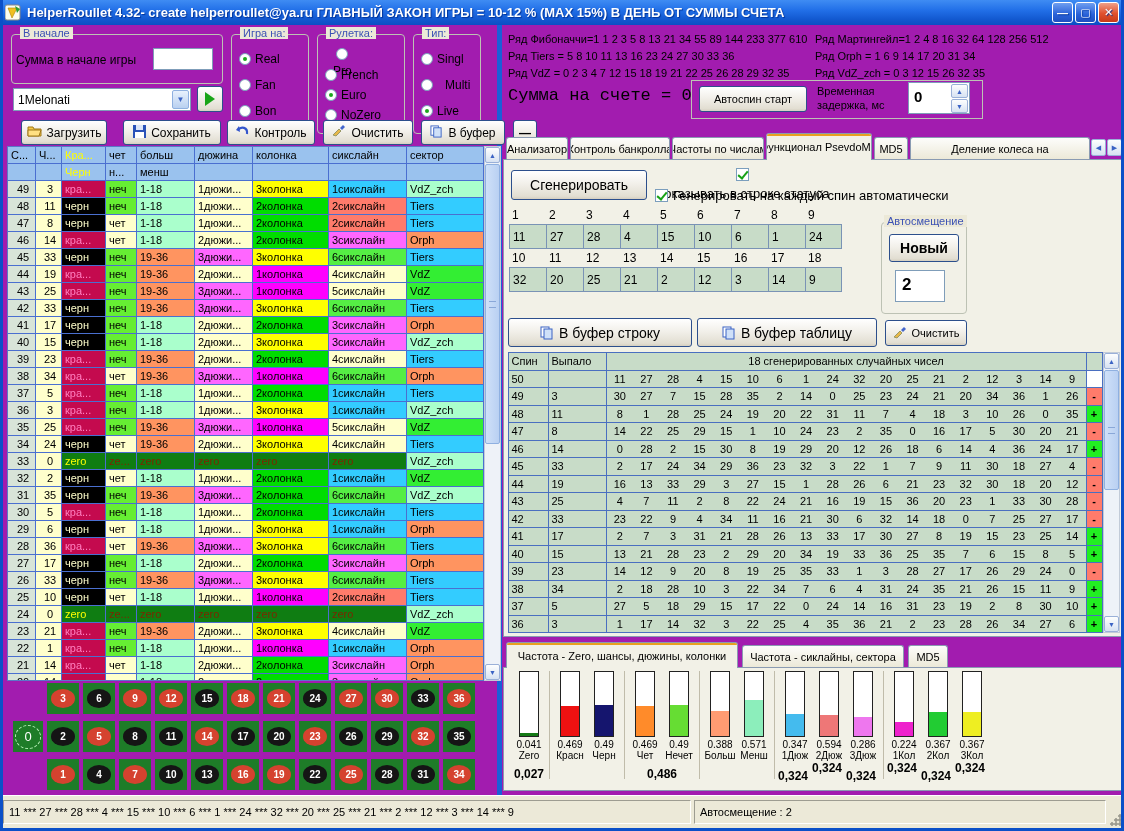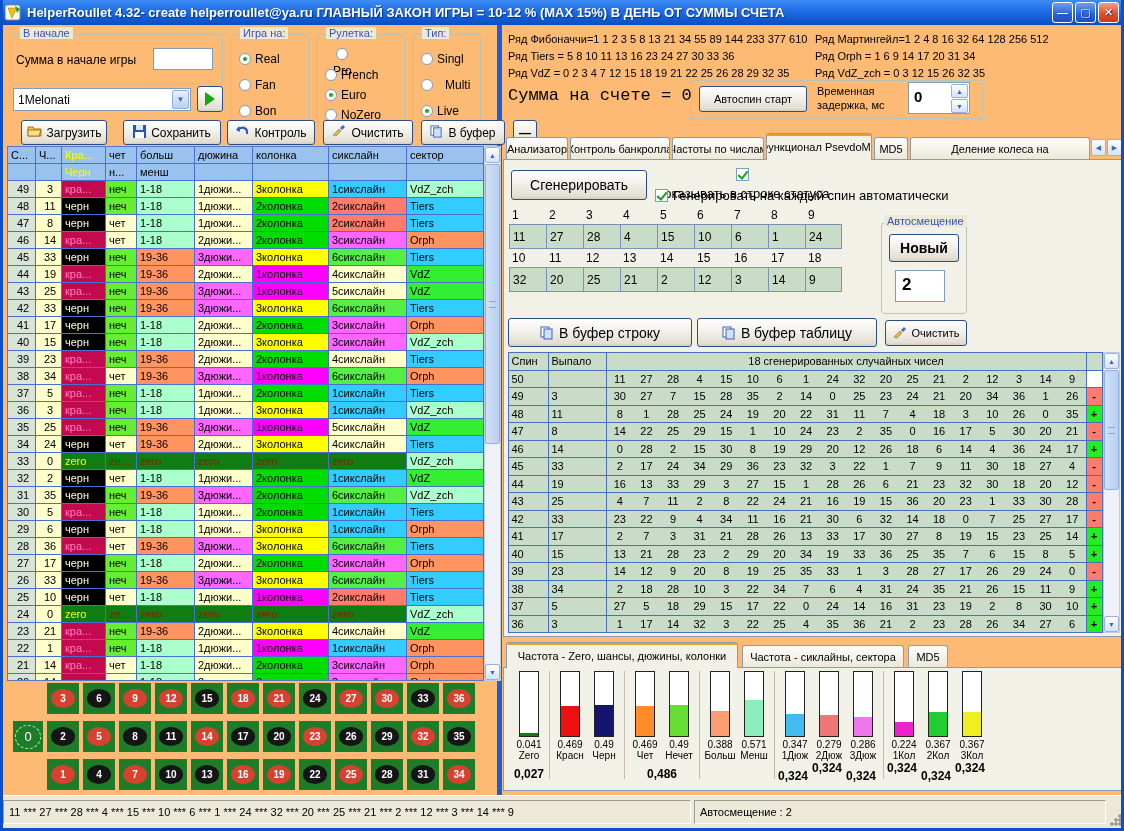--- a/index.html
+++ b/index.html
@@ -1,20 +1,20 @@
 <!DOCTYPE html>
 <html><head>
 <meta charset="utf-8">
 <style>
   html,body{margin:0;padding:0;background:#d8d4c8;}
   *{box-sizing:border-box;}
   .window{
     position:relative;width:1124px;height:831px;overflow:hidden;
     font-family:"Liberation Sans","DejaVu Sans",sans-serif;
-    background:#fdba74;border:3px solid #0b50c8;border-top:none;
+    background:#a21caf;border:3px solid #0b50c8;border-top:none;
   }
   
   .titlebar{position:absolute;left:-3px;top:0;width:1124px;height:25px;
     background:linear-gradient(180deg,#3f8cf3 0%,#2270e8 40%,#1157ce 80%,#0b4ec4 100%);
     display:flex;align-items:center;gap:5px;padding:0 5px;color:#fff;
     font-weight:bold;font-size:13px;text-shadow:1px 1px 1px #003399;white-space:nowrap;}
   .app-icon{width:17px;height:17px;flex:0 0 auto;}
   .title-text{flex:1;overflow:hidden;text-overflow:ellipsis;}
   .winbtns{display:flex;gap:2px;}
   .winbtn{width:21px;height:21px;border-radius:3px;border:1px solid #fff;
@@ -1294,21 +1294,21 @@
             <div class="barshell">
               <div class="barfill" style="height: 35%; background: rgb(68, 187, 238);"></div>
             </div>
             <div class="barval">0.347</div>
             <div class="barname">1Дюж</div>
           </div>
           <div class="barunit">
             <div class="barshell">
               <div class="barfill" style="height: 33%; background: rgb(238, 119, 119);"></div>
             </div>
-            <div class="barval">0.279</div>
+            <div class="barval">0.594</div>
             <div class="barname">2Дюж</div>
           </div>
           <div class="barunit">
             <div class="barshell">
               <div class="barfill" style="height: 29%; background: rgb(238, 119, 238);"></div>
             </div>
             <div class="barval">0.286</div>
             <div class="barname">3Дюж</div>
           </div>
         </div>

